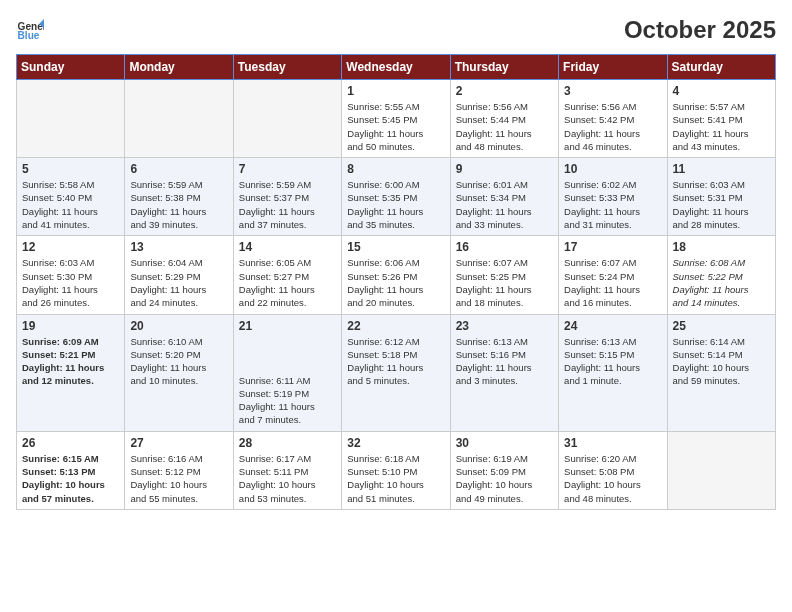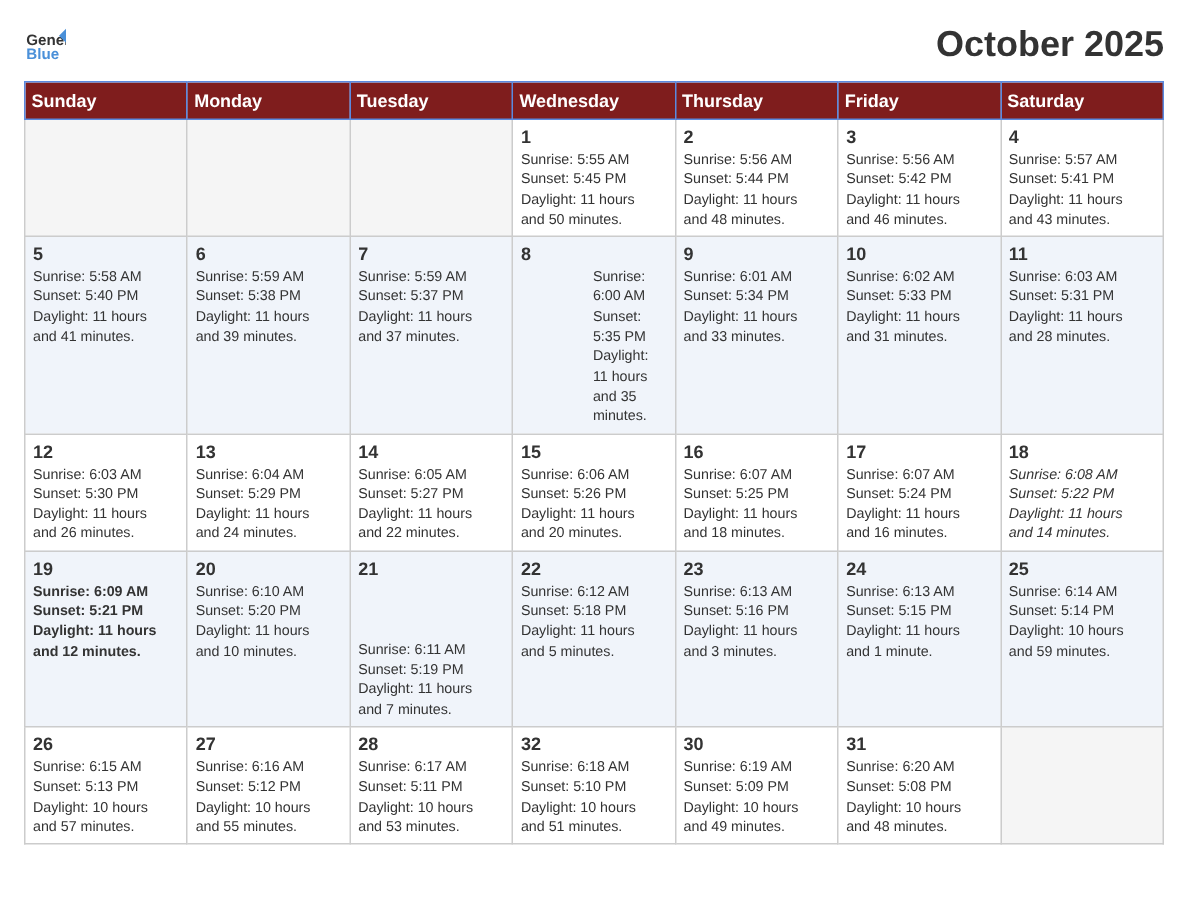--- a/index.html
+++ b/index.html
@@ -157,21 +157,21 @@
         </td>
         <td>
           <div class="day-number">7</div>
           <div class="day-info" style="white-space: pre-line;">Sunrise: 5:59 AM
 Sunset: 5:37 PM
 Daylight: 11 hours
 and 37 minutes.</div>
         </td>
         <td>
           <div class="day-number">8</div>
-          <div class="day-info" style="white-space: pre-line; margin-left: 48px;">Sunrise: 6:00 AM
+          <div class="day-info" style="white-space: pre-line;">Sunrise: 6:00 AM
 Sunset: 5:35 PM
 Daylight: 11 hours
 and 35 minutes.</div>
         </td>
         <td>
           <div class="day-number">9</div>
           <div class="day-info" style="white-space: pre-line;">Sunrise: 6:01 AM
 Sunset: 5:34 PM
 Daylight: 11 hours
 and 33 minutes.</div>
@@ -289,21 +289,21 @@
           <div class="day-number">25</div>
           <div class="day-info" style="white-space: pre-line;">Sunrise: 6:14 AM
 Sunset: 5:14 PM
 Daylight: 10 hours
 and 59 minutes.</div>
         </td>
       </tr>
       <tr>
         <td>
           <div class="day-number">26</div>
-          <div class="day-info" style="white-space: pre-line;">Sunrise: 6:15 AM
+          <div class="day-info" style="white-space: pre-line; font-weight: bold;">Sunrise: 6:15 AM
 Sunset: 5:13 PM
 Daylight: 10 hours
 and 57 minutes.</div>
         </td>
         <td>
           <div class="day-number">27</div>
           <div class="day-info" style="white-space: pre-line;">Sunrise: 6:16 AM
 Sunset: 5:12 PM
 Daylight: 10 hours
 and 55 minutes.</div>

